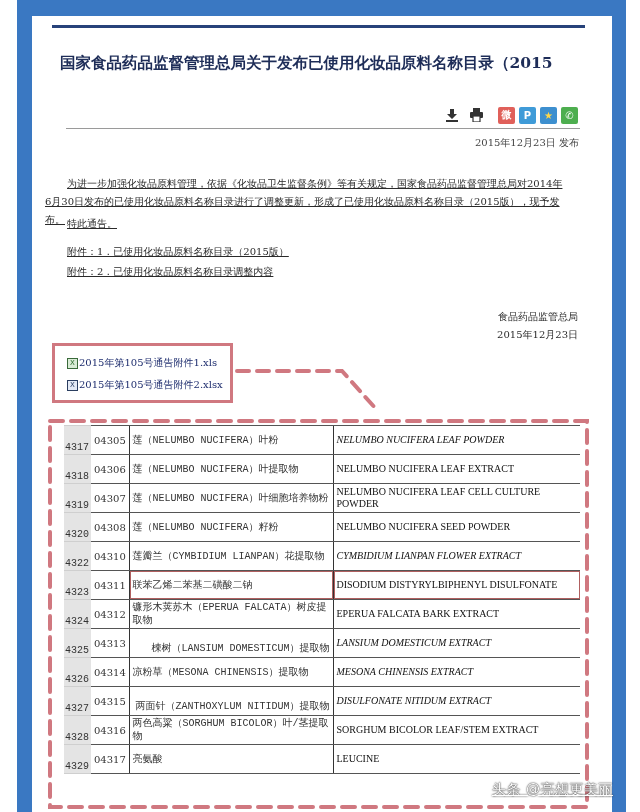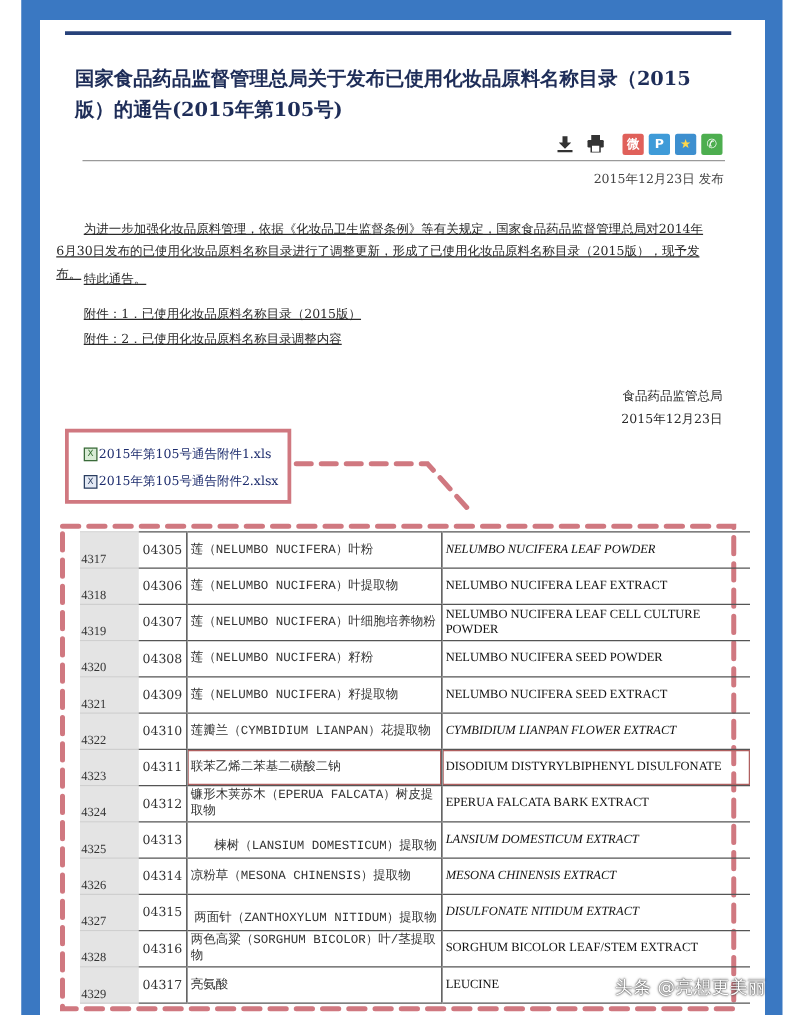--- a/index.html
+++ b/index.html
@@ -43,41 +43,40 @@
   .attach { position: absolute; left: 12px; font-size: 10px; color: #1e2d6e; display: flex; align-items: center; gap: 1px; }
   .attach.a1 { top: 10px; }
   .attach.a2 { top: 32px; }
   .xls-icon { width: 11px; height: 11px; border: 1px solid #3a6a3a; background: #d9ecd6; font-size: 7px; line-height: 9px; text-align: center; color: #2d6b2d; font-family: "DejaVu Sans", sans-serif; }
   .xlsx-icon { width: 11px; height: 11px; border: 1px solid #2b3e60; background: #e4eaf5; font-size: 7px; line-height: 9px; text-align: center; color: #2b3e60; font-family: "DejaVu Sans", sans-serif; }
 
   .connector { position: absolute; left: 0; top: 0; width: 640px; height: 812px; pointer-events: none; }
 
   table.data { position: absolute; left: 64px; top: 425px; width: 514px; border-collapse: collapse; table-layout: fixed; }
   table.data td { border-top: 1px solid #555; border-bottom: 1px solid #555; height: 29px; font-size: 10px; vertical-align: middle; padding: 0 3px; }
-  td.rn { width: 47px; background: #e4e4e4; color: #333; vertical-align: bottom !important; padding: 0 0 1px 1px !important; font-size: 11px; font-family: Liberation Serif, serif; border-color: #cfcfcf !important; }
+  td.rn { width: 27px; background: #e4e4e4; color: #333; vertical-align: bottom !important; padding: 0 0 1px 1px !important; font-size: 11px; font-family: Liberation Mono, monospace; border-color: #cfcfcf !important; }
   td.code { width: 38px; color: #333; font-size: 10px; vertical-align: middle; }
   td.cn { width: 204px; border-left: 1px solid #333; font-family: Liberation Mono, monospace; font-size: 9.5px; color: #333; line-height: 13px; }
   td.en { width: 247px; border-left: 1px solid #333; font-family: "Liberation Serif", "DejaVu Serif", serif; font-size: 10.5px; color: #111; line-height: 12px; }
   td.en.it { font-style: italic; }
   td.cn.bottom { vertical-align: bottom; padding-bottom: 2px; text-align: right; }
   tr.hl td.cn, tr.hl td.en { box-shadow: inset 0 0 0 1px #b06060; }
 
   .watermark { position: absolute; left: 492px; top: 781px; font-family: "DejaVu Sans", sans-serif; font-size: 14px; color: #ffffff;
-    text-shadow: 0 0 2px #333, 0 0 1px #333; letter-spacing: 0.5px; }
+    text-shadow: 0 0 2px #333, 0 0 1px #333; letter-spacing: 0.5px; text-decoration: underline; }
 </style>
 </head>
 <body>
 
 <div class="frame"></div>
 <div class="panel"></div>
 <div class="top-rule"></div>
 
 <div class="title">
   <div>国家食品药品监督管理总局关于发布已使用化妆品原料名称目录（2015</div>
-  <div>版）的通告(2015年第105号)</div>
 </div>
 
 <div class="tools left">
   <span class="ticon">
     <svg width="14" height="14" viewBox="0 0 14 14">
         <path d="M5 1h4v5h3l-5 5-5-5h3z" fill="#333"></path>
         <rect x="1" y="12" width="12" height="2" fill="#333"></rect>
       </svg>
   </span>
   <span class="ticon">
@@ -142,26 +141,20 @@
         <td class="cn">莲（NELUMBO NUCIFERA）叶细胞培养物粉</td>
         <td class="en">NELUMBO NUCIFERA LEAF CELL CULTURE POWDER</td>
       </tr>
     <tr>
         <td class="rn">4320</td>
         <td class="code">04308</td>
         <td class="cn">莲（NELUMBO NUCIFERA）籽粉</td>
         <td class="en">NELUMBO NUCIFERA SEED POWDER</td>
       </tr>
     <tr>
-        <td class="rn">4321</td>
-        <td class="code">04309</td>
-        <td class="cn">莲（NELUMBO NUCIFERA）籽提取物</td>
-        <td class="en">NELUMBO NUCIFERA SEED EXTRACT</td>
-      </tr>
-    <tr>
         <td class="rn">4322</td>
         <td class="code">04310</td>
         <td class="cn">莲瓣兰（CYMBIDIUM LIANPAN）花提取物</td>
         <td class="en it">CYMBIDIUM LIANPAN FLOWER EXTRACT</td>
       </tr>
     <tr class="hl">
         <td class="rn">4323</td>
         <td class="code">04311</td>
         <td class="cn">联苯乙烯二苯基二磺酸二钠</td>
         <td class="en">DISODIUM DISTYRYLBIPHENYL DISULFONATE</td>

